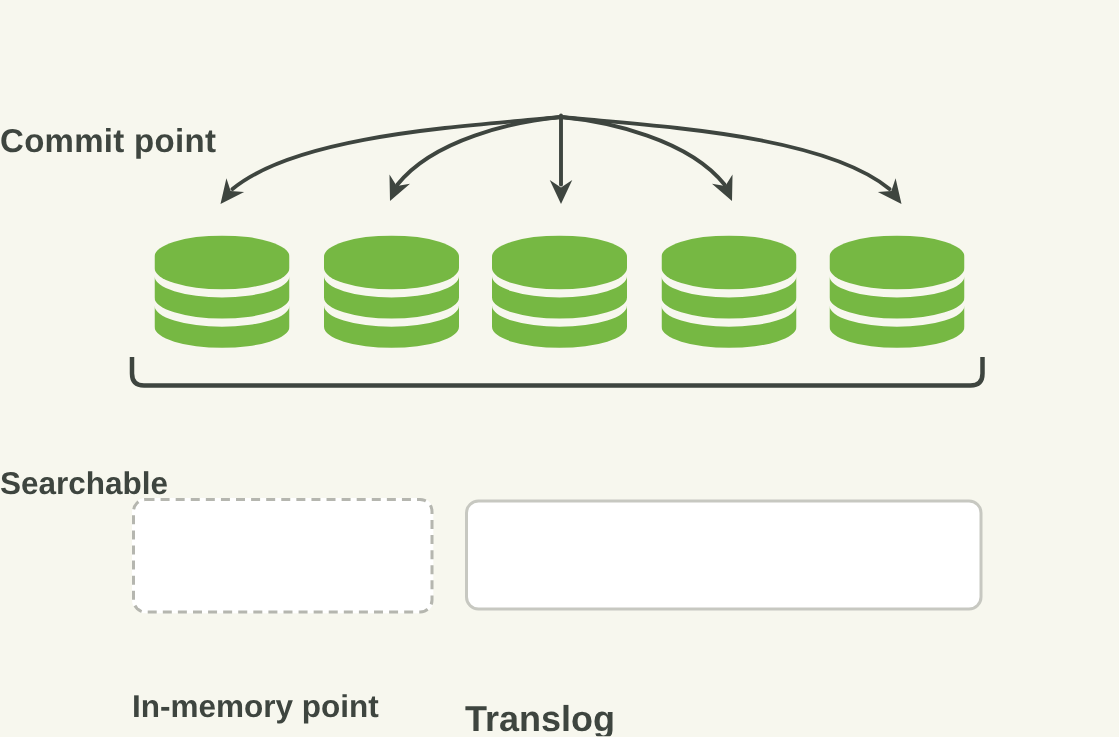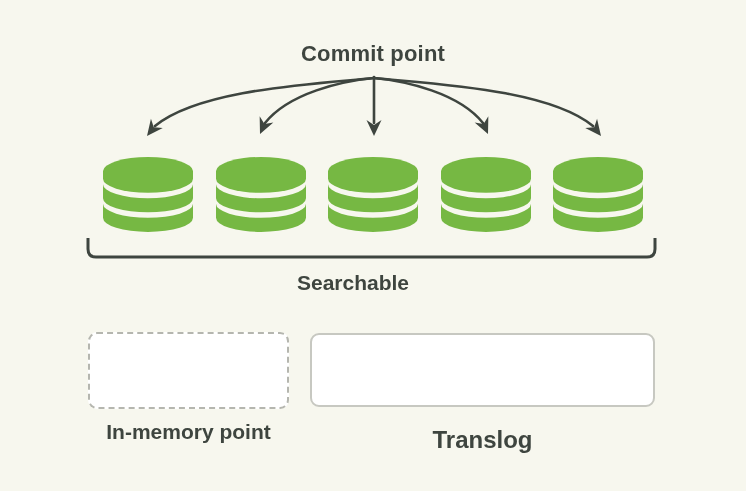--- a/index.html
+++ b/index.html
@@ -13,21 +13,21 @@
   *{margin:0;padding:0;box-sizing:border-box;}
   html,body{background:var(--bg);}
   .canvas{
     position:relative;
     width:746px;height:491px;
     background:var(--bg);
     font-family:"Liberation Sans", sans-serif;
     color:var(--ink);
     overflow:hidden;
   }
-  .label{position:absolute;font-weight:bold;color:var(--ink);text-align:center;}
+  .label{position:absolute;font-weight:bold;color:var(--ink);margin-top:40px;}
   .commit-label{left:0;width:746px;top:41px;font-size:22px;letter-spacing:.2px;}
   .searchable-label{left:0;width:706px;top:271px;font-size:21px;}
   .buffer-label{left:88px;width:201px;top:420px;font-size:21px;}
   .translog-label{left:310px;width:345px;top:426px;font-size:24px;}
 
   .overlay{position:absolute;left:0;top:0;width:746px;height:491px;}
   .arrow-line{fill:none;stroke:var(--ink);stroke-width:2.6;stroke-linecap:round;}
   .arrow-head{fill:var(--ink);stroke:none;}
   .bracket{fill:none;stroke:var(--ink);stroke-width:3;stroke-linecap:butt;}
 

